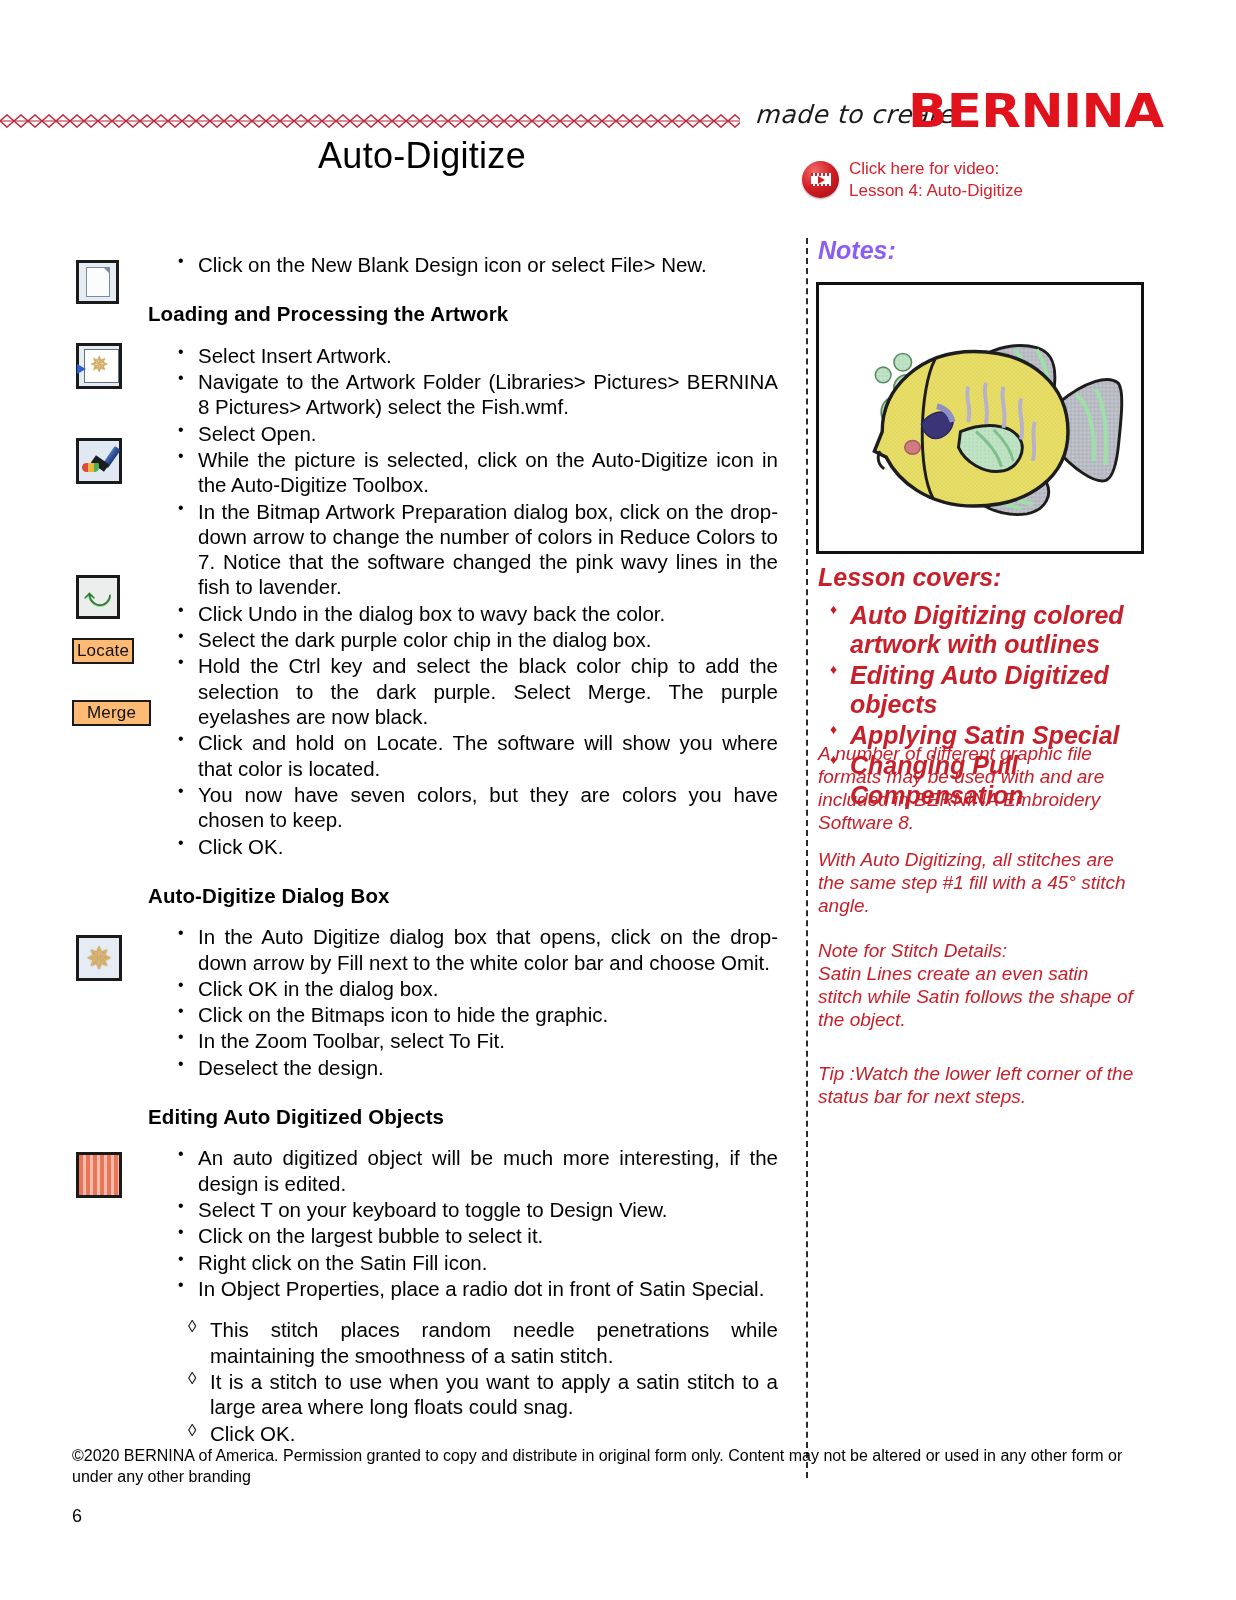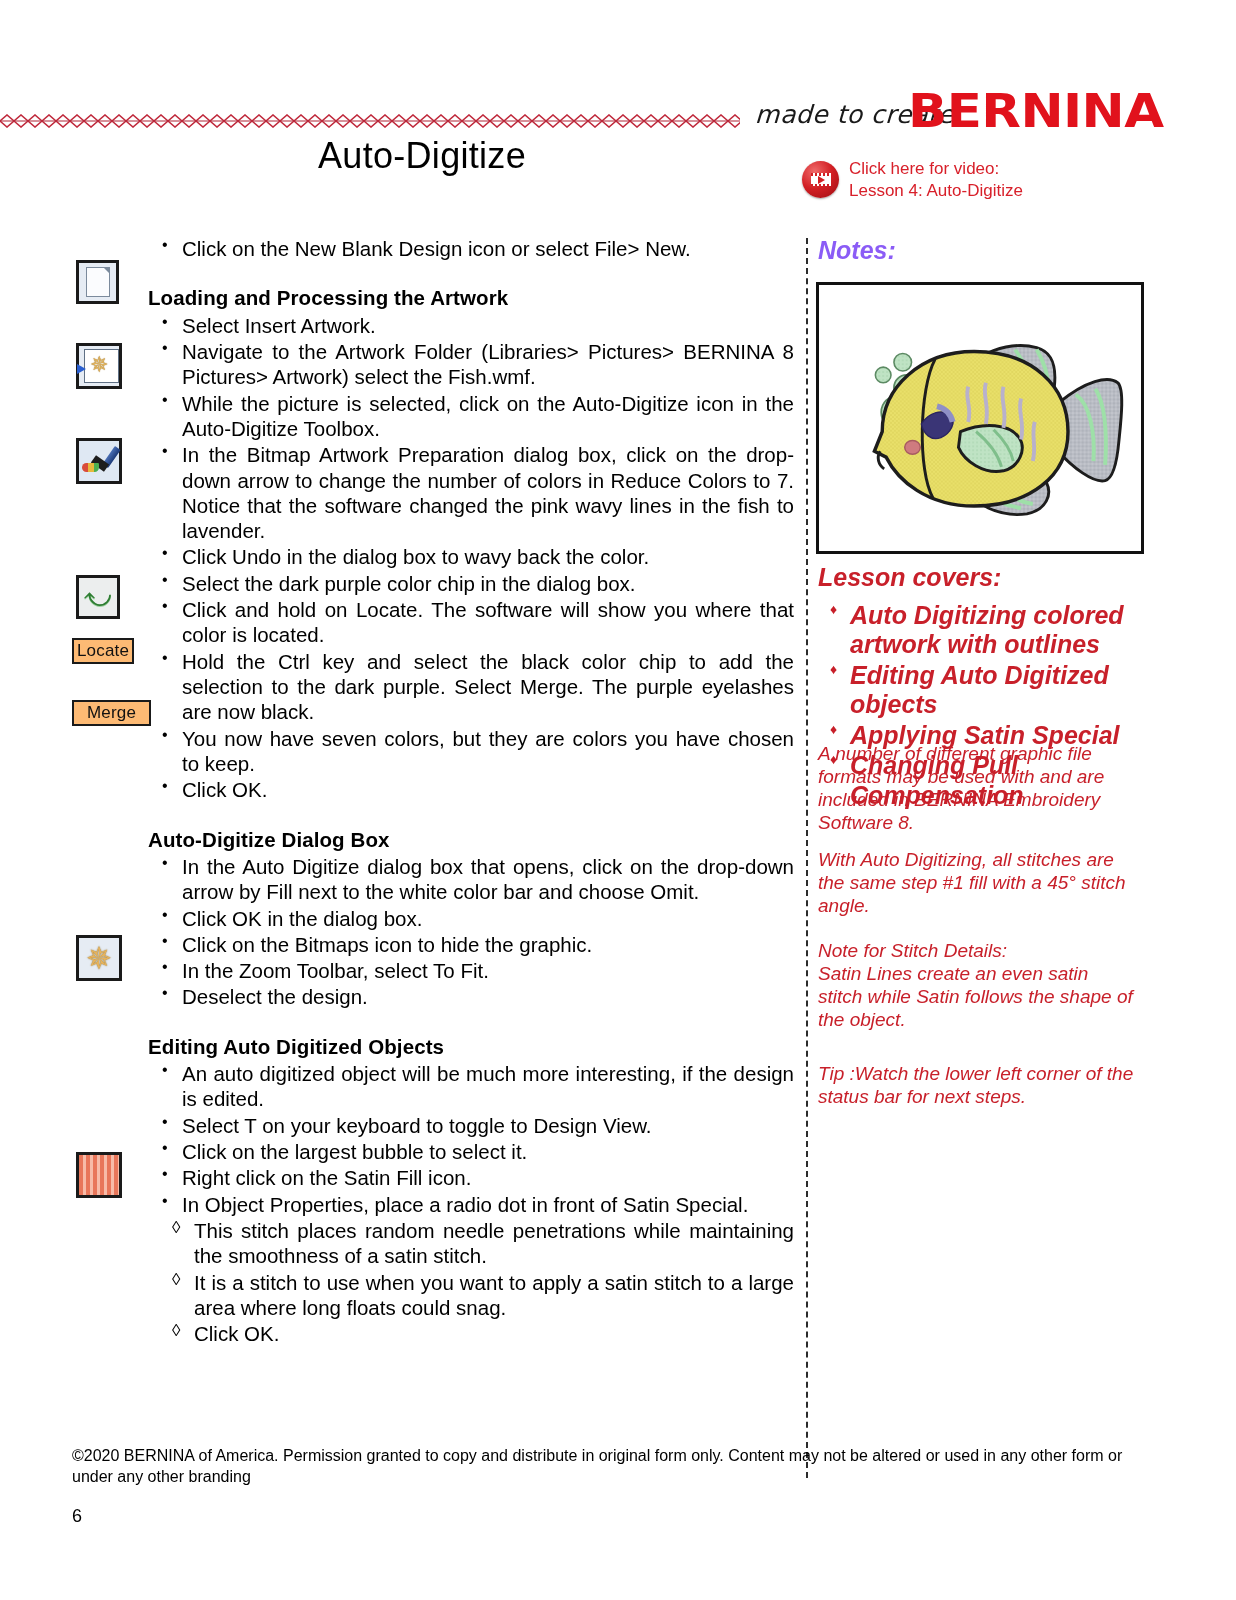--- a/index.html
+++ b/index.html
@@ -219,21 +219,21 @@
     line-height: 1.235;
   }
   #content h2 {
     font-size: 20.5px;
     font-weight: bold;
     margin: 0 0 2px 0;
     letter-spacing: 0.1px;
   }
   #content .block { margin-bottom: 24px; }
   #content ul {
-    margin: 0; padding: 0 0 0 34px;
+    margin: 16px; padding: 0 0 0 34px;
     list-style: none;
   }
   #content li {
     position: relative;
     margin: 0 0 1px 0;
     text-align: justify;
     text-justify: inter-word;
   }
   #content li:before {
     content: "\2022";
@@ -393,26 +393,27 @@
     <ul>
       <li>Click on the New Blank Design icon or select File&gt; New.</li>
     </ul>
   </div>
 
   <div class="block">
     <h2>Loading and Processing the Artwork</h2>
     <ul>
       <li>Select Insert Artwork.</li>
       <li>Navigate to the Artwork Folder (Libraries&gt; Pictures&gt; BERNINA 8 Pictures&gt; Artwork) select the Fish.wmf.</li>
+      <li>Select Open.</li>
       <li>While the picture is selected, click on the Auto-Digitize icon in the Auto-Digitize Toolbox.</li>
       <li>In the Bitmap Artwork Preparation dialog box, click on the drop-down arrow to change the number of colors in Reduce Colors to 7. Notice that the software changed the pink wavy lines in the fish to lavender.</li>
       <li>Click Undo in the dialog box to wavy back the color.</li>
       <li>Select the dark purple color chip in the dialog box.</li>
+      <li>Hold the Ctrl key and select the black color chip to add the selection to the dark purple. Select Merge. The purple eyelashes are now black.</li>
       <li>Click and hold on Locate. The software will show you where that color is located.</li>
-      <li>Hold the Ctrl key and select the black color chip to add the selection to the dark purple. Select Merge. The purple eyelashes are now black.</li>
       <li>You now have seven colors, but they are colors you have chosen to keep.</li>
       <li>Click OK.</li>
     </ul>
   </div>
 
   <div class="block">
     <h2>Auto-Digitize Dialog Box</h2>
     <ul>
       <li>In the Auto Digitize dialog box that opens, click on the drop-down arrow by Fill next to the white color bar and choose Omit.</li>
       <li>Click OK in the dialog box.</li>

